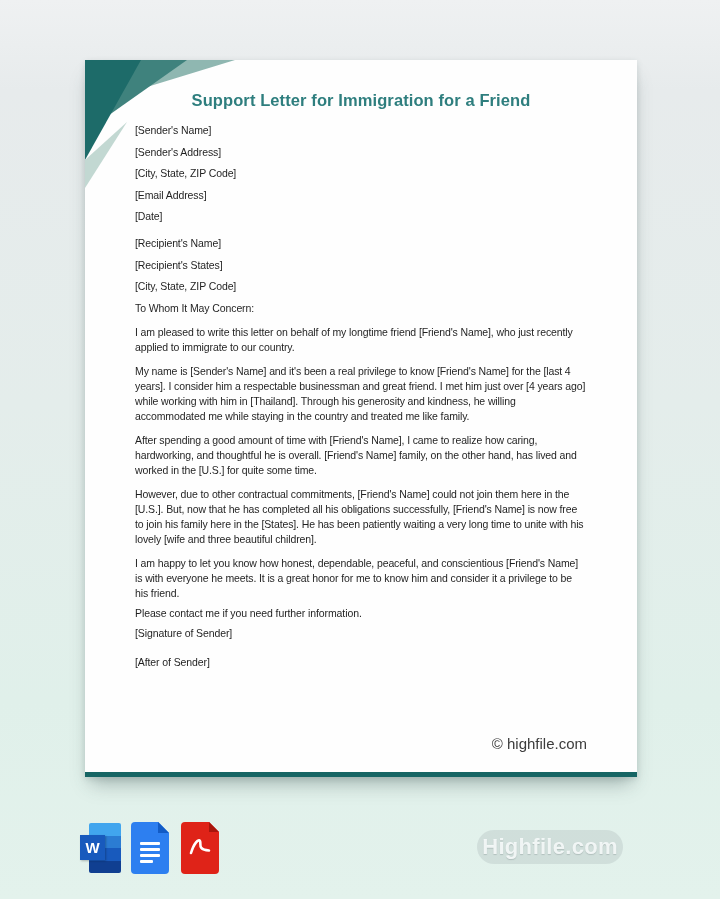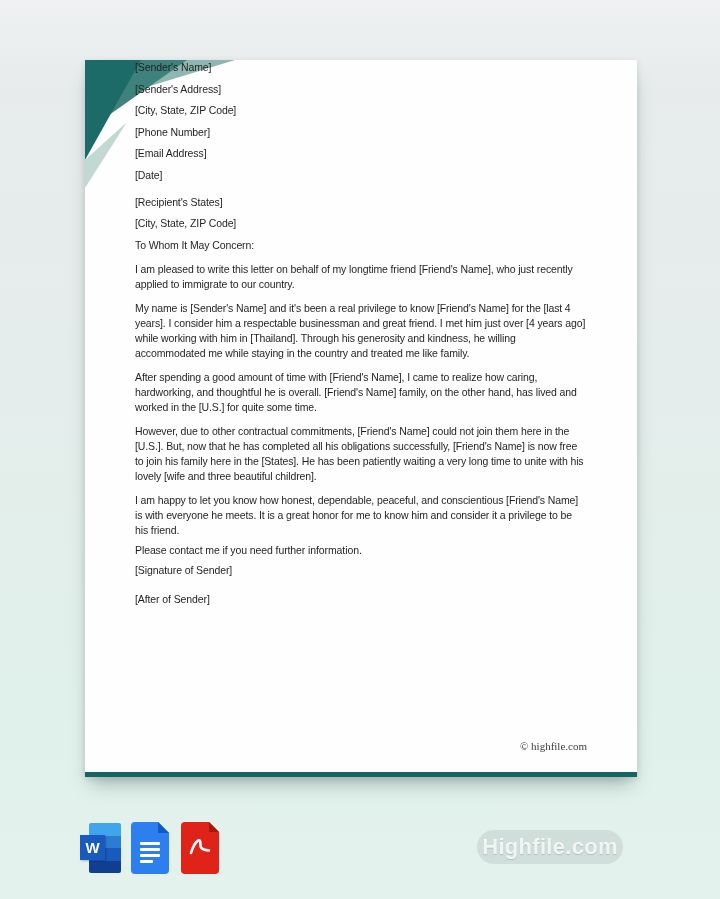--- a/index.html
+++ b/index.html
@@ -35,21 +35,21 @@
     font-weight: bold;
     color: #2e7e7e;
     letter-spacing: 0.1px;
   }
   .content {
     position: relative;
     padding: 0 50px;
     color: #1f1f1f;
   }
   .content p { margin: 0; }
-  .address-block { }
+  .address-block { margin-top: 13px; }
   .address-block p.line {
     font-size: 10.5px;
     line-height: 14px;
     margin-bottom: 7.5px;
     letter-spacing: -0.1px;
   }
   .recipient-gap { margin-top: 13px; }
   .salutation {
     margin-top: 11px;
     font-size: 10.5px;
@@ -66,23 +66,22 @@
   .closing-block p.closing-line {
     font-size: 10.5px;
     line-height: 15px;
     margin-top: 5px;
     letter-spacing: -0.1px;
   }
   .closing-block p.closing-line:last-child { margin-top: 14px; }
   .page-copyright {
     position: absolute;
     right: 50px; bottom: 20px;
-    font-size: 11px;
+    font-size: 15px;
     color: #3c3c3c;
-    font-family: Liberation Serif, serif;
   }
   
   .footer-icons { position: absolute; left: 80px; top: 820px; height: 56px; }
   .fmt-icon { position: absolute; top: 0; cursor: pointer; }
 
   
   .icon-word { left: 0; width: 42px; height: 56px; }
   .word-sheet {
     position: absolute; left: 9px; top: 3px;
     width: 32px; height: 50px;
@@ -163,33 +162,34 @@
 
   <div class="page">
 
     <svg class="corner-decoration" viewBox="0 0 170 135" xmlns="http://www.w3.org/2000/svg">
       <polygon points="0,0 150,0 0,46" fill="#8fb7b1"></polygon>
       <polygon points="0,0 102,0 0,72" fill="#3f827d"></polygon>
       <polygon points="0,0 56,0 0,100" fill="#1d6b69"></polygon>
       <polygon points="0,100 0,128 42,62" fill="#c2d8d2"></polygon>
     </svg>
 
+    <div class="page-title">Support Letter for Immigration for a Friend</div>
 
     <div class="content">
 
       <div class="address-block">
           <p class="line">[Sender's Name]</p>
           <p class="line">[Sender's Address]</p>
           <p class="line">[City, State, ZIP Code]</p>
-          <p class="line">[Phone Number]</p>
           <p class="line">[Email Address]</p>
           <p class="line">[Date]</p>
         </div>
 
       <div class="address-block recipient-gap">
+          <p class="line">[Recipient's Name]</p>
           <p class="line">[Recipient's States]</p>
           <p class="line">[City, State, ZIP Code]</p>
         </div>
 
       <p class="salutation">To Whom It May Concern:</p>
 
       <div class="paragraphs">
           <p class="body-para">I am pleased to write this letter on behalf of my longtime friend [Friend's Name], who just recently applied to immigrate to our country.</p>
           <p class="body-para">My name is [Sender's Name] and it's been a real privilege to know [Friend's Name] for the [last 4 years]. I consider him a respectable businessman and great friend. I met him just over [4 years ago] while working with him in [Thailand]. Through his generosity and kindness, he willing accommodated me while staying in the country and treated me like family.</p>
           <p class="body-para">After spending a good amount of time with [Friend's Name], I came to realize how caring, hardworking, and thoughtful he is overall. [Friend's Name] family, on the other hand, has lived and worked in the [U.S.] for quite some time.</p>

